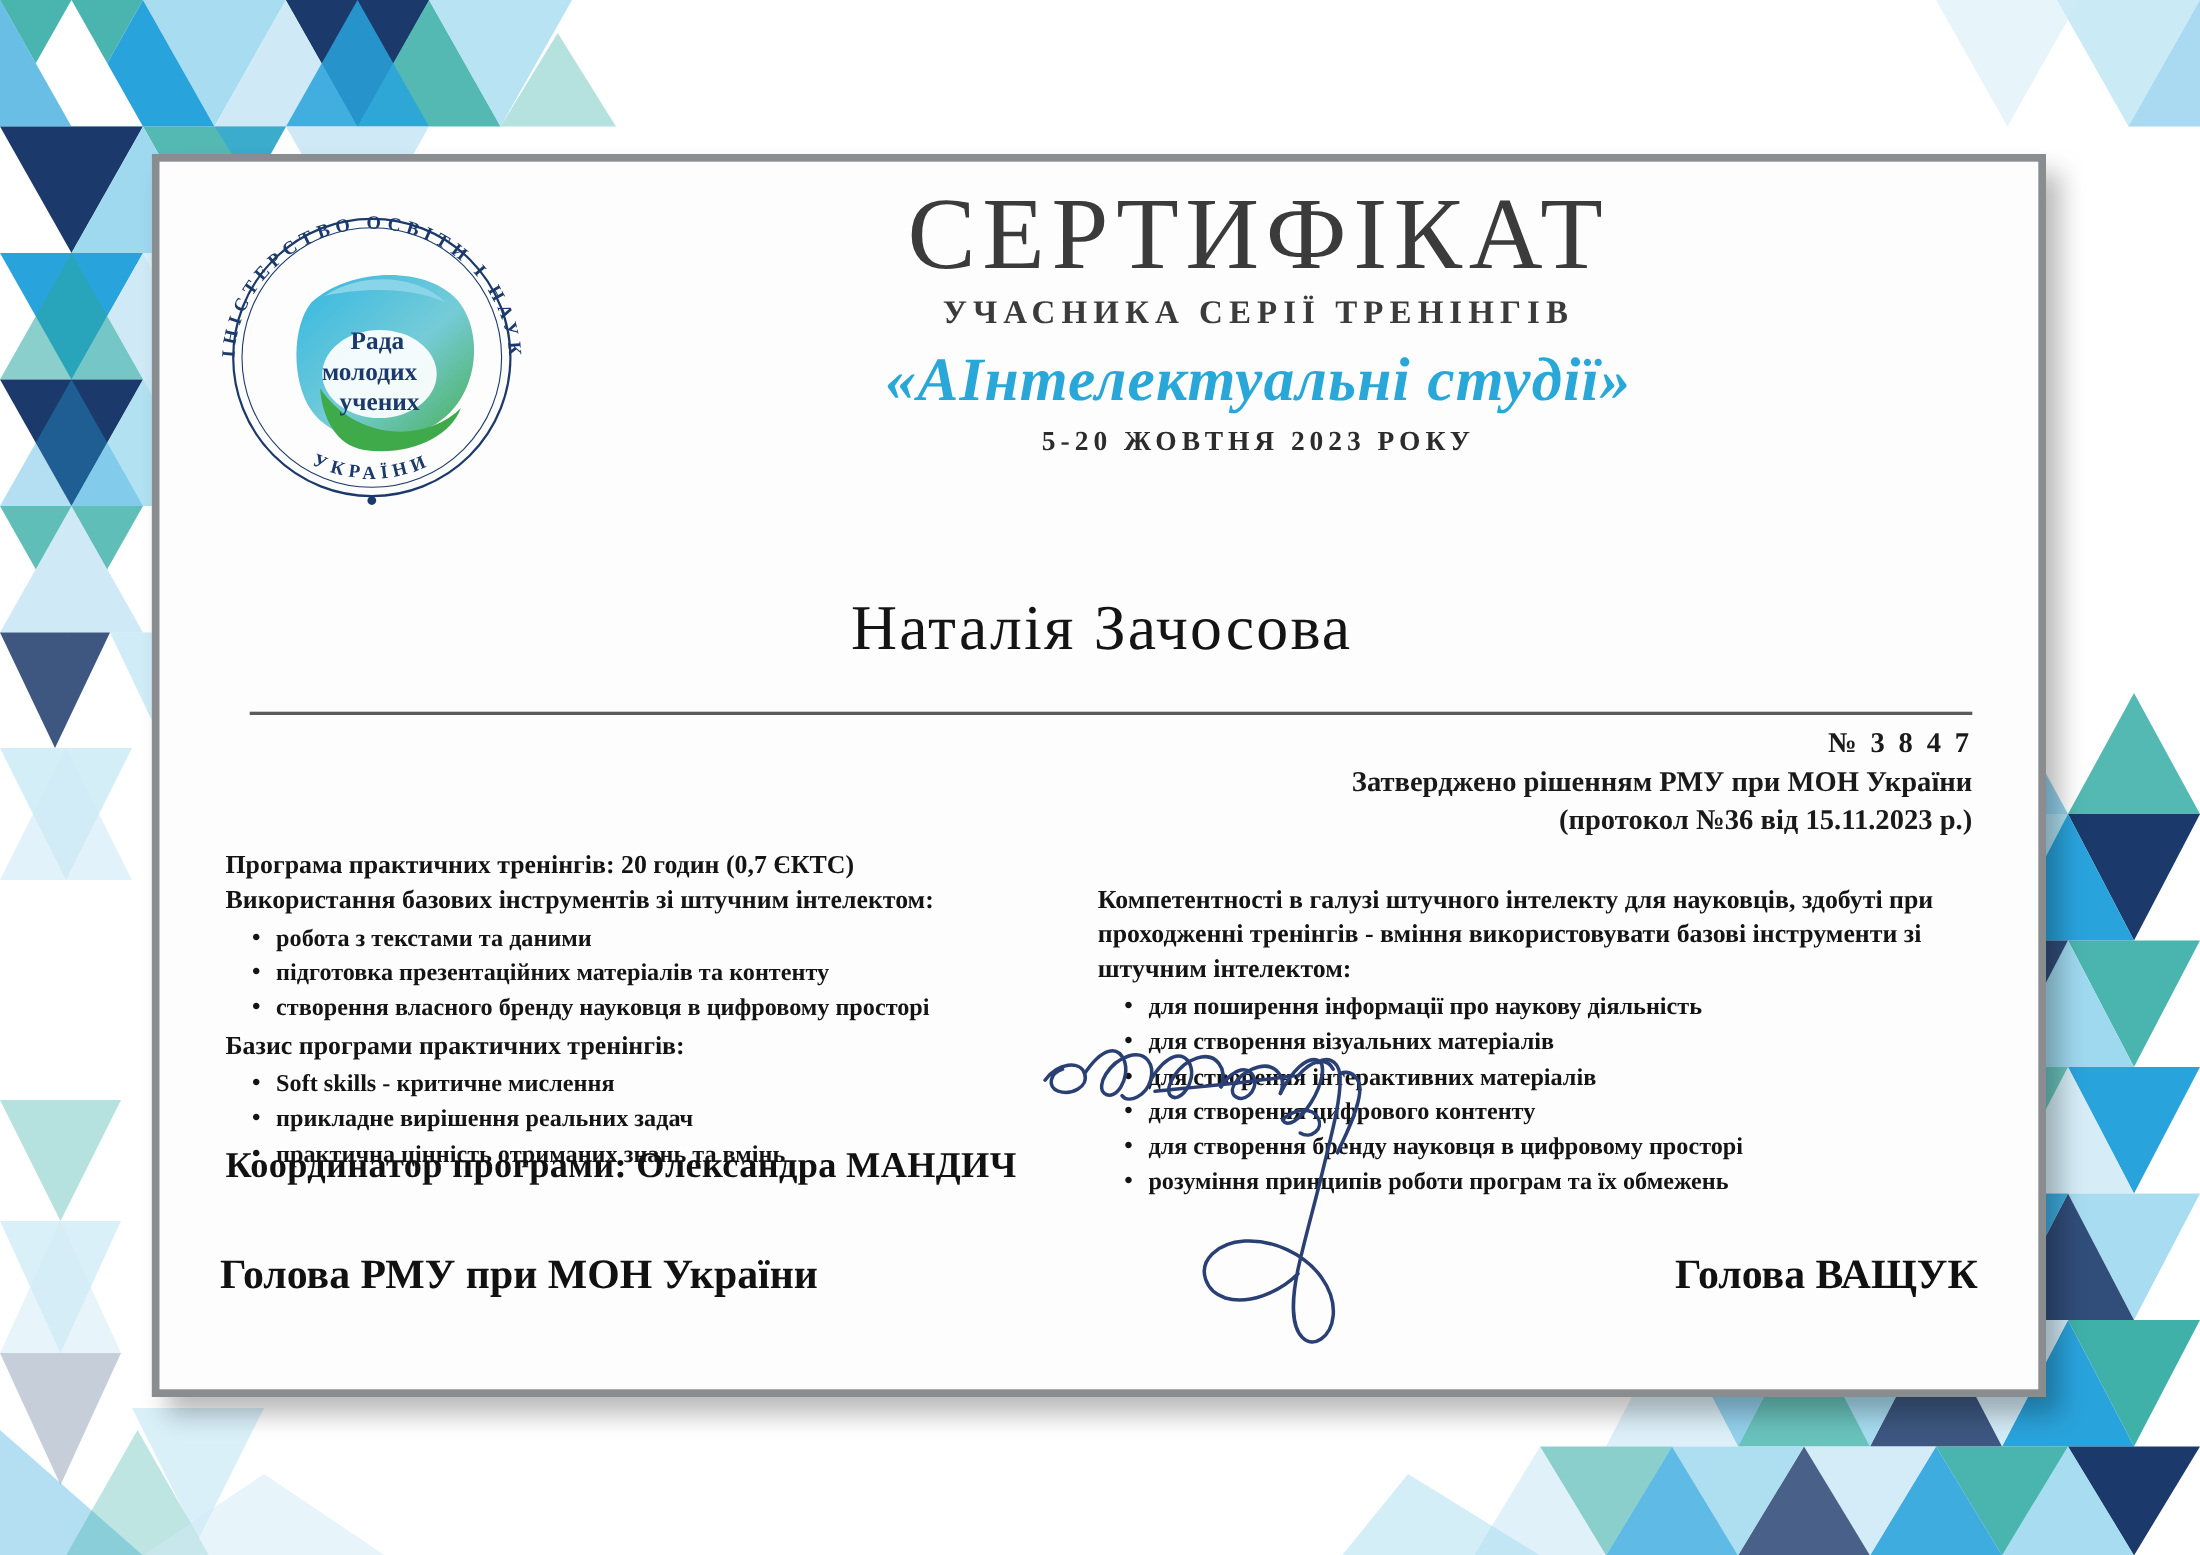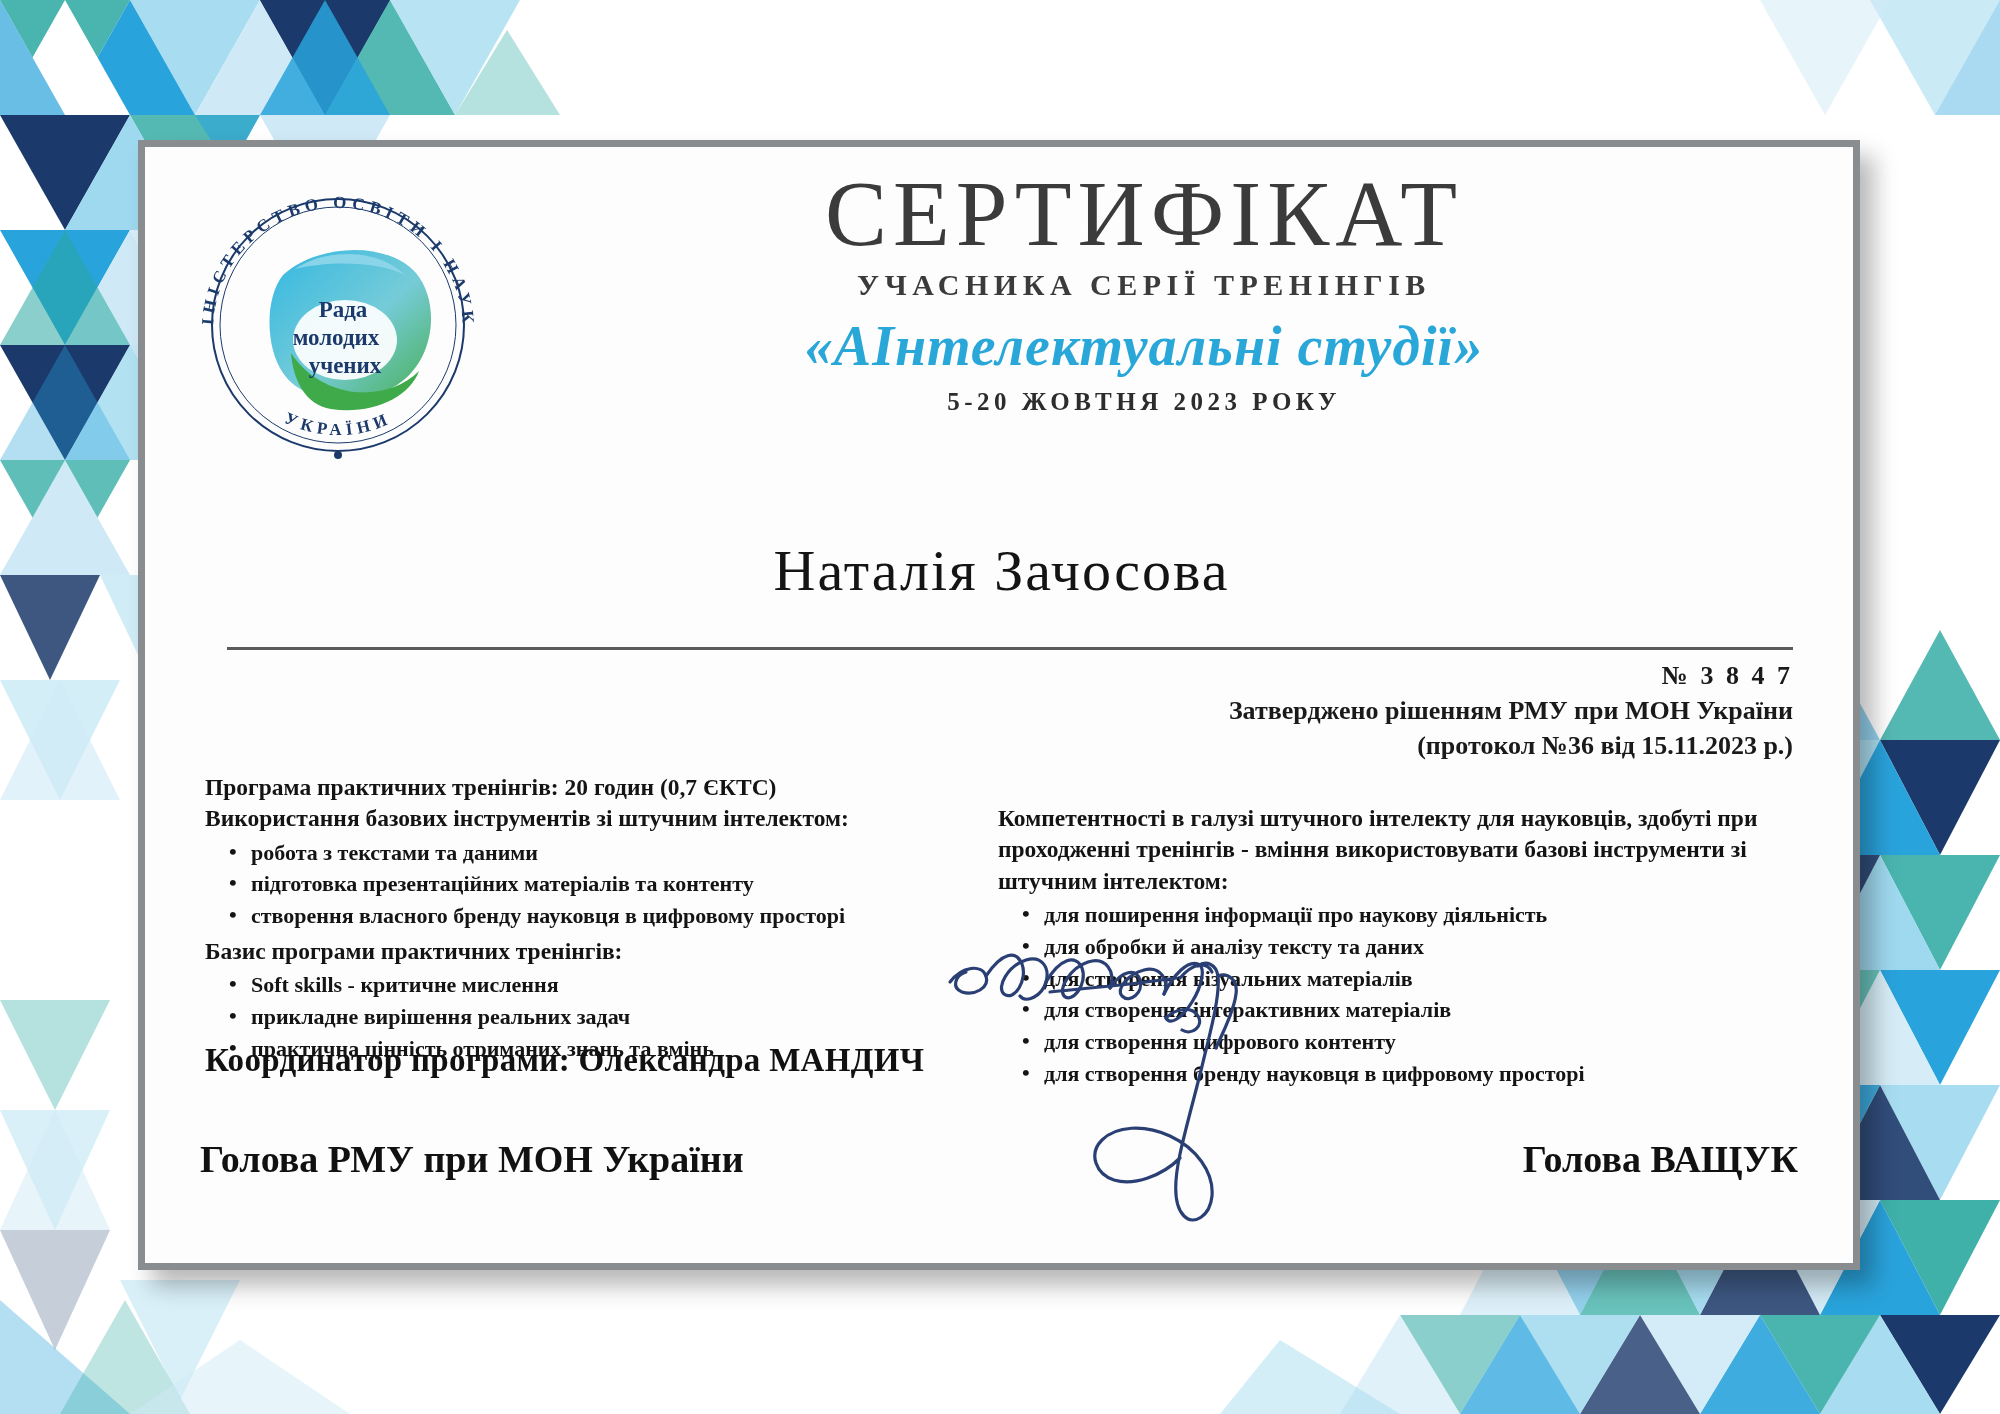--- a/index.html
+++ b/index.html
@@ -381,25 +381,25 @@
         <li>Soft skills - критичне мислення</li>
         <li>прикладне вирішення реальних задач</li>
         <li>практична цінність отриманих знань та вмінь</li>
       </ul>
     </div>
 
     <div class="col col-right">
       <p>Компетентності в галузі штучного інтелекту для науковців, здобуті при проходженні тренінгів - вміння використовувати базові інструменти зі штучним інтелектом:</p>
       <ul>
         <li>для поширення інформації про наукову діяльність</li>
-        <li>для обробки й аналізу тексту та даних</li>
         <li>для створення візуальних матеріалів</li>
         <li>для створення інтерактивних матеріалів</li>
         <li>для створення цифрового контенту</li>
         <li>для створення бренду науковця в цифровому просторі</li>
+        <li>розуміння принципів роботи програм та їх обмежень</li>
       </ul>
     </div>
   </div>
 
   <div class="coordinator">Координатор програми:  Олександра МАНДИЧ</div>
 
   <div class="sign-row">
     <div class="sign-title">Голова РМУ при МОН України</div>
     <div class="sign-name">Голова ВАЩУК</div>
   </div>

